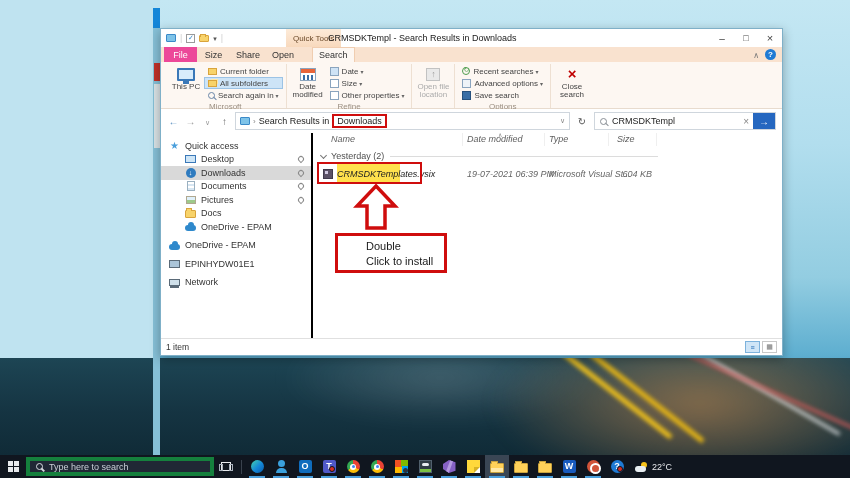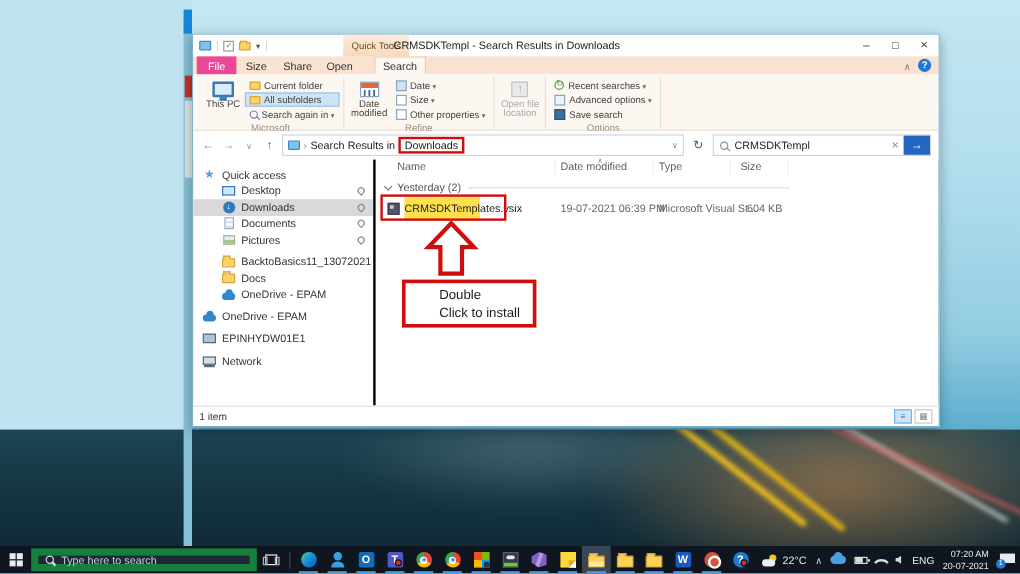--- a/index.html
+++ b/index.html
@@ -138,21 +138,21 @@
   .n-pic { width:10px; height:8px; border:1px solid #b0a890; background:linear-gradient(180deg,#dff0fa 55%,#9ec98a 55%); }
   .n-folder { width:11px; height:8px; background:#f8d36a; border:1px solid #d9a43c; border-radius:1px; position:relative; margin-top:1px; }
   .n-folder::before { content:""; position:absolute; top:-3px; left:0; width:4px; height:2px; background:#f8d36a; border:1px solid #d9a43c; border-bottom:none; }
   .n-cloud { width:12px; height:6px; background:#2f89cc; border-radius:6px; position:relative; margin-top:3px; }
   .n-cloud::before { content:""; position:absolute; left:3px; top:-3px; width:6px; height:6px; border-radius:50%; background:#2f89cc; }
   .n-pc { width:11px; height:8px; border:1px solid #5a6a78; background:#aac4d8; }
   .n-net { width:11px; height:7px; border:1px solid #5a6a78; background:#cfe0ea; box-shadow:0 3px 0 -1px #5a6a78; }
   .pin { width:6px; height:6px; border:1px solid #8a8a8a; border-radius:50% 50% 50% 0; transform:rotate(-45deg); margin-left:auto; margin-right:7px; flex:none; }
 
   .filearea { flex:1; position:relative; }
-  .cols { display:grid; grid-template-columns:150px 82px 64px 48px 1fr; }
+  .cols { display:grid; grid-template-columns:150px 82px 64px 48px 1fr;font-style:italic; }
   .listheader { height:13px; align-items:center; color:#5f5f5f; position:relative; }
   .listheader > div { padding-left:4px; border-right:1px solid #efefef; height:13px; line-height:13px; }
   .listheader .c-name { padding-left:18px; }
   .listheader .c-size { padding-left:8px; }
   .sortmark { position:absolute; left:185px; top:-2px; font-size:6px; color:#888; }
   .sortmark::before { content:"∧"; }
   .grouprow { margin-top:5px; display:flex; align-items:center; width:345px; padding-left:8px; color:#505050; }
   .gchev { width:5px; height:5px; border-right:1px solid #777; border-bottom:1px solid #777; transform:rotate(45deg); margin-right:5px; margin-top:-2px; flex:none; }
   .gline { flex:1; border-top:1px solid #dcdcdc; margin-left:6px; }
   .filerow { position:relative; margin-top:3px; height:20px; align-items:center; color:#666; }
@@ -173,21 +173,21 @@
   .vb { width:15px; height:12px; border:1px solid #c8c8c8; display:flex; align-items:center; justify-content:center; font-size:7px; color:#777; }
   .vb.active { background:#cfe5f7; border-color:#7db2dc; color:#1a66b3; }
   .vb-list::before { content:"≡"; } .vb-thumb::before { content:"▦"; }
 
   
   #taskbar { position:absolute; left:0; bottom:0; width:850px; height:23px; background:#10161f;
     display:flex; align-items:center; color:#e8eaed; }
   .tb-start { width:26px; height:23px; display:flex; align-items:center; justify-content:center; flex:none; }
   .winlogo { width:11px; height:11px; display:grid; grid-template-columns:5px 5px; grid-template-rows:5px 5px; gap:1px; }
   .winlogo span { background:#e8eaed; }
-  .tb-search { width:188px; height:19px; background:#202835; border:6px solid #15803d; display:flex; align-items:center;
+  .tb-search { width:188px; height:19px; background:#202835; border:4px solid #15803d; display:flex; align-items:center;
     padding:0 6px; gap:6px; font-size:9px; color:#c9ced6; flex:none; }
   .tb-mag { width:7px; height:7px; border:1.5px solid #d7dbe0; border-radius:50%; position:relative; flex:none; }
   .tb-mag::after { content:""; position:absolute; width:4px; height:1.5px; background:#d7dbe0; right:-3px; bottom:-1px; transform:rotate(45deg); }
   .tb-taskview { width:24px; height:23px; display:flex; align-items:center; justify-content:center; flex:none; }
   .tv-ico { width:10px; height:9px; border:1px solid #e8eaed; position:relative; }
   .tv-ico::before { content:""; position:absolute; left:-3px; top:1px; width:2px; height:5px; border:1px solid #aab2bc; }
   .tv-ico::after { content:""; position:absolute; right:-3px; top:1px; width:2px; height:5px; border:1px solid #aab2bc; }
   .tb-sep { width:1px; height:14px; background:#3a424d; margin:0 3px; flex:none; }
   .tb-icon { width:24px; height:23px; display:flex; align-items:center; justify-content:center; position:relative; flex:none; }
   .tb-icon.running::after { content:""; position:absolute; left:4px; right:4px; bottom:0; height:2px; background:#4a9fdc; }
@@ -371,20 +371,29 @@
           </div>
           <div class="ritem">
             <span class="ri ri-save"></span>
             <span>Save search</span>
           </div>
         </div>
       </div>
       <div class="rlabel">Options</div>
     </div>
 
+    <div class="rgroup" style="border-right:none">
+      <div class="rbody">
+        <div class="rbig">
+          <span class="bi-closex"></span>
+          <span>Close search</span>
+        </div>
+      </div>
+      <div class="rlabel"></div>
+    </div>
   </div>
 
   <div class="addressbar">
     <span class="nav-arrow na-back"></span>
     <span class="nav-arrow na-fwd"></span>
     <span class="nav-arrow na-drop"></span>
     <span class="nav-arrow na-up"></span>
     <div class="crumbfield">
       <span class="mini-exp"></span>
       <span class="crumb-chev"></span>
@@ -428,26 +437,20 @@
         <span>Documents</span>
         <span class="pin"></span>
       </div>
       <div class="nav-item lvl1">
         <span class="nicon">
             <span class="n-pic"></span>
           </span>
         <span>Pictures</span>
         <span class="pin"></span>
       </div>
-      <div class="nav-item lvl1 gap">
-        <span class="nicon">
-            <span class="n-folder"></span>
-          </span>
-        <span>BacktoBasics11_13072021</span>
-      </div>
       <div class="nav-item lvl1">
         <span class="nicon">
             <span class="n-folder"></span>
           </span>
         <span>Docs</span>
       </div>
       <div class="nav-item lvl1">
         <span class="nicon">
             <span class="n-cloud"></span>
           </span>
@@ -592,29 +595,13 @@
       <span class="app app-help">
         <span class="bdg"></span>
       </span>
     </div>
 
   <div class="tb-weather">
     <span class="wx"></span>
     <span>22°C</span>
   </div>
 
-  <div class="tray">
-    <span class="tr-chev"></span>
-    <span class="tr-cloud"></span>
-    <span class="tr-batt"></span>
-    <span class="tr-wifi"></span>
-    <span class="tr-vol"></span>
-    <span class="tr-lang">ENG</span>
-    <div class="tr-clock">
-      <div>07:20 AM</div>
-      <div>20-07-2021</div>
-    </div>
-    <div class="tr-notif">
-      <span class="flag"></span>
-      <span class="nbadge">1</span>
-    </div>
-  </div>
 </div>
 
 </body></html>

